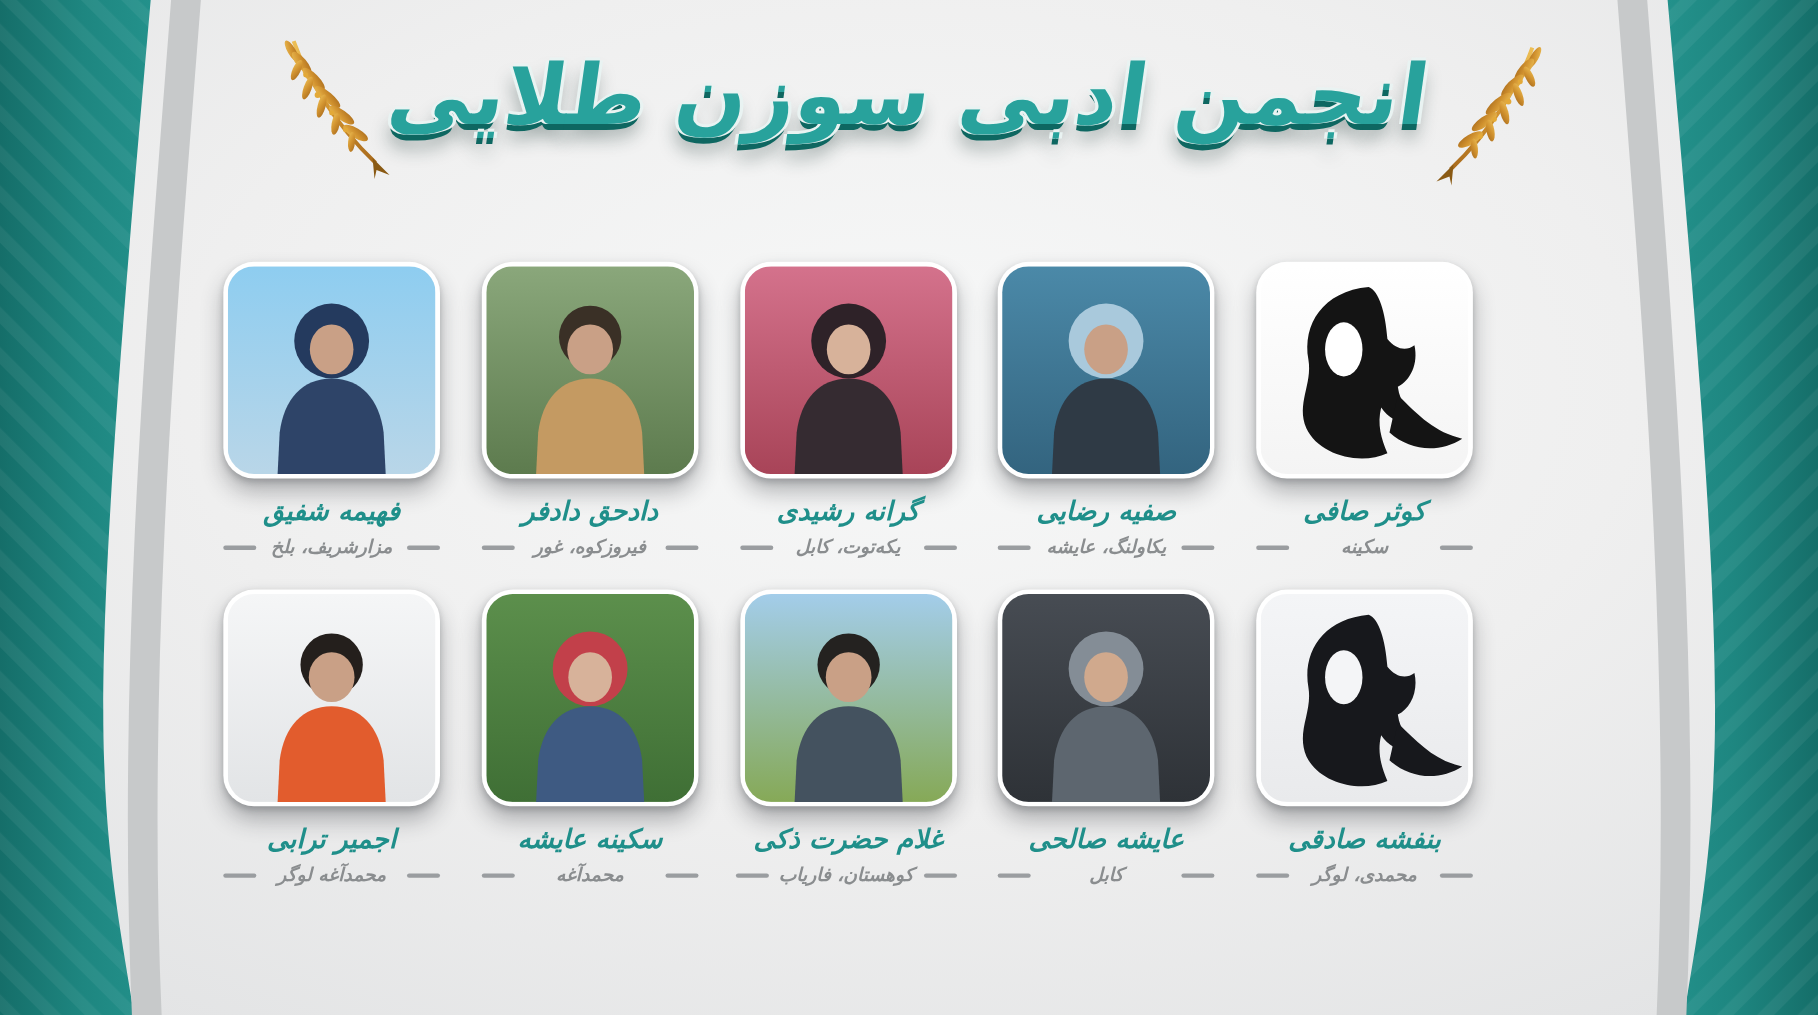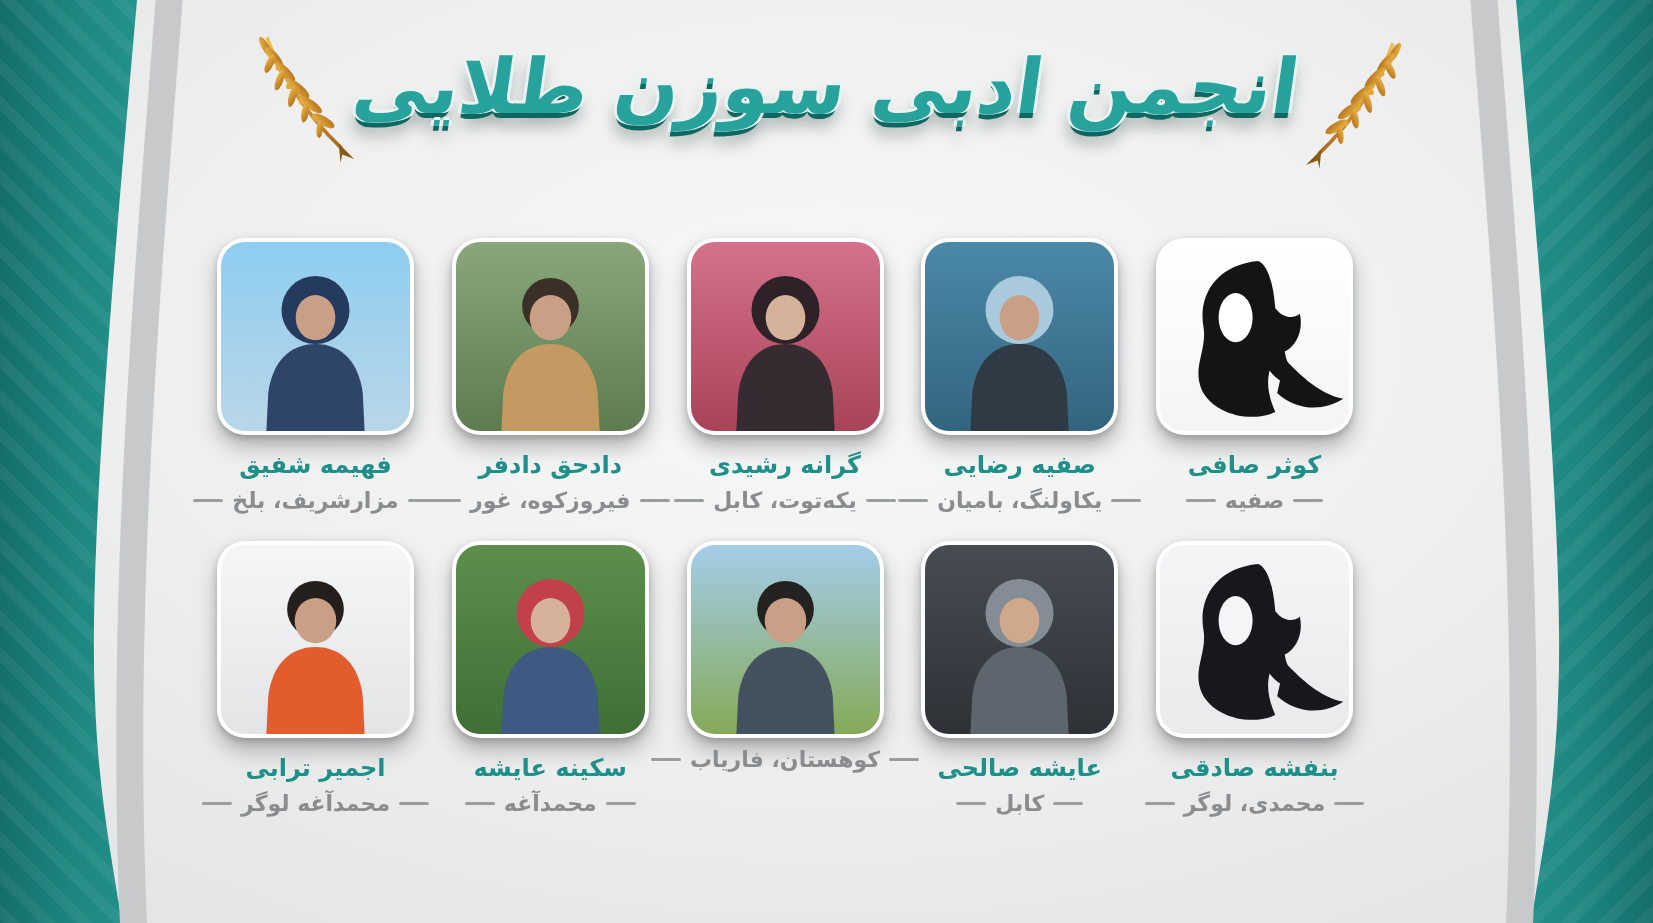--- a/index.html
+++ b/index.html
@@ -35,21 +35,21 @@
       0 5px 0 #0e6761,
       0 12px 16px rgba(30,55,53,.38);
   }
 
   
   .feather { position:absolute; width:118px; height:148px; }
   .feather.left  { left:247px;  top:26px; }
   .feather.right { right:240px; top:32px; transform: scaleX(-1); }
 
   
-  .grid { position:absolute; left:217px; top:238px; width:1136px; }
+  .grid { position:absolute; left:203px; top:238px; width:1136px;font-style:italic; }
   .row  { display:flex; justify-content:space-between; }
   .row.second { margin-top:28px; }
 
   .member { width:197px; text-align:center; }
   .photo {
     width:197px; height:197px;
     border-radius:28px;
     border:4px solid rgba(255,255,255,.95);
     overflow:hidden;
     background:#fff;
@@ -60,24 +60,24 @@
   .name {
     margin-top:16px;
     direction: rtl;
     font-size:24px;
     font-weight:bold;
     color:#1f8f8a;
   }
   .loc {
     margin-top:9px;
     direction: rtl;
-    font-size:22px;
+    font-size:17px;
     font-weight:bold;
     color:#8a8d8f;
-    display:flex; align-items:center; justify-content:center; gap:9px;
+    display:flex; align-items:center; justify-content:space-between; gap:9px;
     white-space:nowrap;
   }
   .dash {
     display:inline-block; width:30px; height:3.5px;
     background:#9a9da0; border-radius:2px; flex:none;
   }
 </style>
 </head>
 <body>
 
@@ -248,21 +248,21 @@
             </defs>
             <rect width="100" height="100" fill="url(#pg3)"></rect>
             <circle cx="50" cy="36" r="18" fill="#a9c9dc"></circle>
             <ellipse cx="50" cy="40" rx="10.5" ry="12" fill="#c9a086"></ellipse>
             <path d="M50,54 C36,54 27,64 25,80 L24,100 L76,100 L75,80 C73,64 64,54 50,54 Z" fill="#2f3a45"></path>
           </svg>
         </div>
     <div class="name">صفیه رضایی</div>
     <div class="loc">
       <span class="dash"></span>
-      <span class="loc-text">یکاولنگ، بامیان</span>
+      <span class="loc-text">یکاولنگ، عایشه</span>
       <span class="dash"></span>
     </div>
   </div>
 
   <div class="member">
     <div class="photo" title="black hijab silhouette logo on white">
           <svg viewBox="0 0 100 100" preserveAspectRatio="xMidYMid slice">
             <defs>
               <linearGradient id="pg4" x1="0" y1="0" x2="0" y2="1">
                 <stop offset="0" stop-color="#ffffff"></stop>
@@ -273,21 +273,21 @@
             <g fill="#141414">
               <path d="M52,10 C30,12 20,28 23,45 C25,57 17,66 22,78 C28,91 48,96 61,90 C58,83 56,76 58,68 C62,74 70,78 79,75 C72,72 67,66 66,58 C72,55 76,47 74,38 C70,41 65,40 61,35 C60,22 57,12 52,10 Z"></path>
               <path d="M66,62 C76,72 84,80 97,83 C86,90 72,89 62,80 Z"></path>
             </g>
             <ellipse cx="40" cy="40" rx="9" ry="13" fill="#ffffff"></ellipse>
           </svg>
         </div>
     <div class="name">کوثر صافی</div>
     <div class="loc">
       <span class="dash"></span>
-      <span class="loc-text">صفیه</span>
+      <span class="loc-text">سکینه</span>
       <span class="dash"></span>
     </div>
   </div>
 </div>
   <div class="row second">
   <div class="member">
     <div class="photo" title="young man in orange blazer, white studio background">
           <svg viewBox="0 0 100 100" preserveAspectRatio="xMidYMid slice">
             <defs>
               <linearGradient id="pg5" x1="0" y1="0" x2="0" y2="1">
@@ -340,20 +340,21 @@
                 <stop offset="0" stop-color="#a3cdea"></stop>
                 <stop offset="1" stop-color="#86a957"></stop>
               </linearGradient>
             </defs>
             <rect width="100" height="100" fill="url(#pg7)"></rect>
             <circle cx="50" cy="34" r="15" fill="#242220"></circle>
             <ellipse cx="50" cy="40" rx="11" ry="12" fill="#c9a086"></ellipse>
             <path d="M50,54 C36,54 27,64 25,80 L24,100 L76,100 L75,80 C73,64 64,54 50,54 Z" fill="#44525f"></path>
           </svg>
         </div>
+    <div class="name">غلام حضرت ذکی</div>
     <div class="loc">
       <span class="dash"></span>
       <span class="loc-text">کوهستان، فاریاب</span>
       <span class="dash"></span>
     </div>
   </div>
 
   <div class="member">
     <div class="photo" title="woman in black-white patterned headscarf, dark background">
           <svg viewBox="0 0 100 100" preserveAspectRatio="xMidYMid slice">

